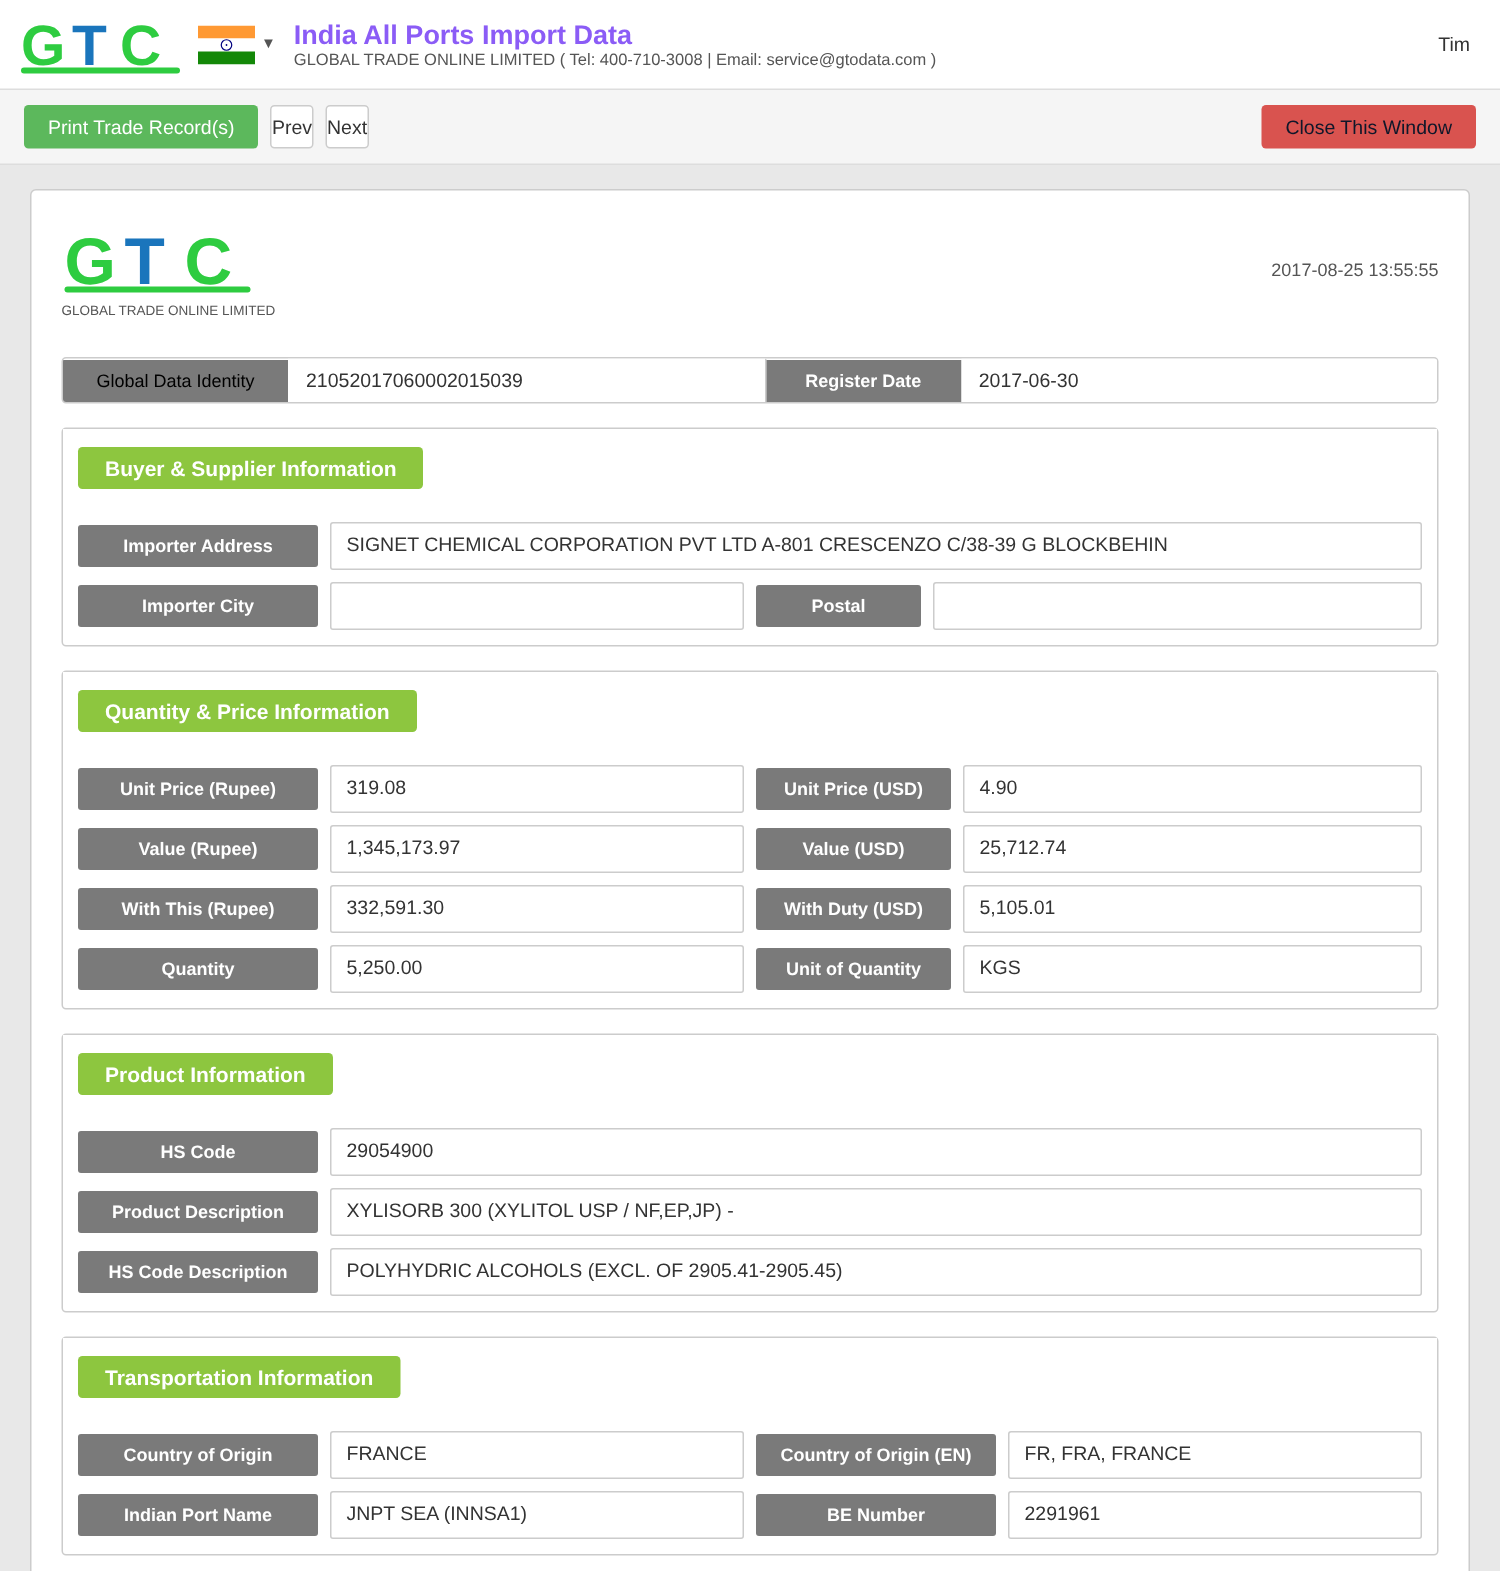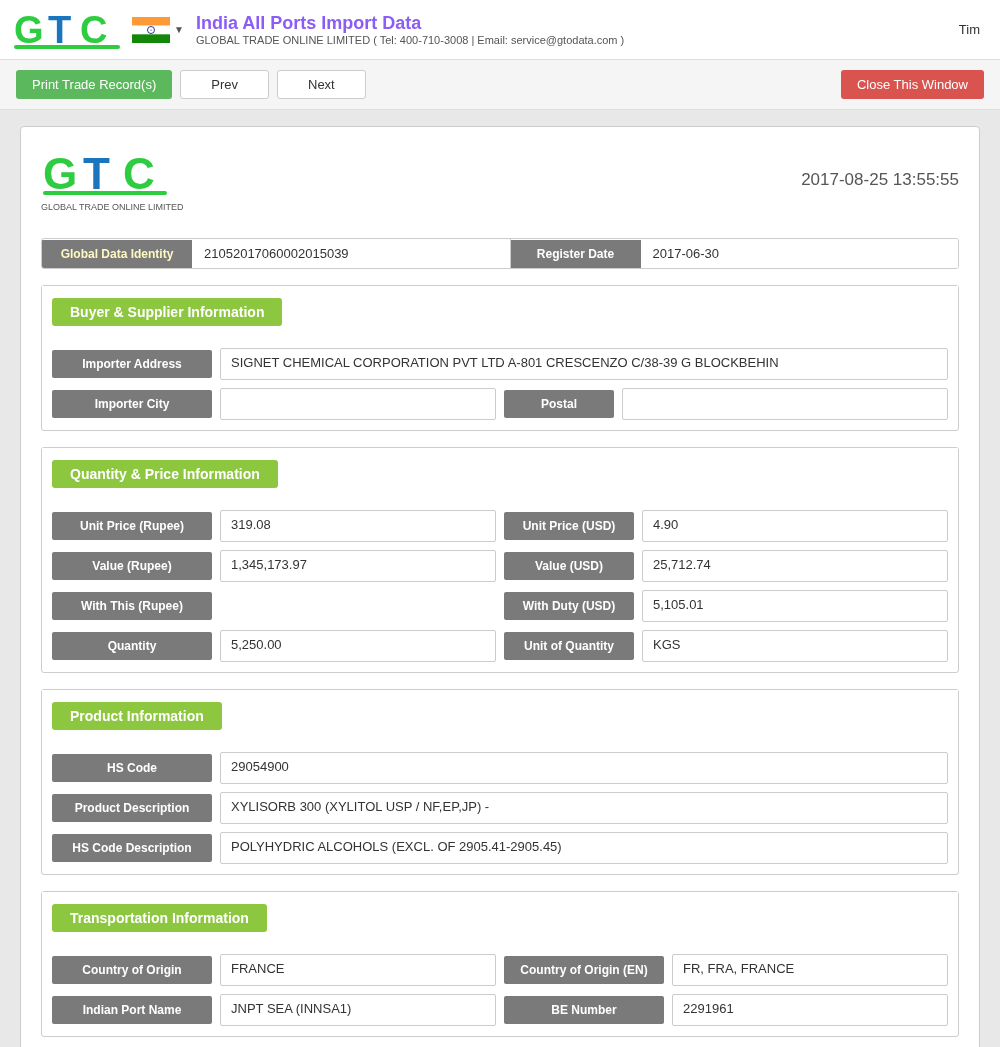--- a/index.html
+++ b/index.html
@@ -12,38 +12,38 @@
     .flag-area { display: flex; align-items: center; gap: 4px; margin-left: 10px; }
     .dropdown-arrow { font-size: 10px; color: #555; }
     .header-title-area { margin-left: 12px; }
     .header-title { font-size: 18px; font-weight: bold; color: #8b5cf6; }
     .header-subtitle { font-size: 11px; color: #555; }
     .header-right { margin-left: auto; font-size: 13px; color: #333; padding-right: 8px; }
 
     
     .toolbar { background: #f5f5f5; padding: 10px 16px; display: flex; align-items: center; gap: 8px; border-bottom: 1px solid #ddd; }
     .btn-print { background: #5cb85c; color: #fff; border: none; padding: 7px 16px; font-size: 13px; cursor: pointer; border-radius: 3px; }
-    .btn-nav { background: #fff; color: #333; border: 1px solid #ccc; padding: 6px 30px; font-size: 13px; cursor: pointer; border-radius: 3px; }
-    .btn-close { background: #d9534f; color: #ffffff; border: none; padding: 7px 16px; font-size: 13px; cursor: pointer; border-radius: 3px; margin-left: auto; }
+    .btn-nav { background: #fff; color: #333; border: 1px solid #ccc; padding: 6px 0; font-size: 13px; cursor: pointer; border-radius: 3px; }
+    .btn-close { background: #d9534f; color: #0f172a; border: none; padding: 7px 16px; font-size: 13px; cursor: pointer; border-radius: 3px; margin-left: auto; }
 
     
     .main-content { background: #e8e8e8; padding: 16px; min-height: calc(1047px - 120px); }
 
     
     .card { background: #fff; border: 1px solid #ccc; border-radius: 4px; padding: 20px; max-width: 960px; margin: 0 auto; }
 
     
     .card-header { display: flex; justify-content: space-between; align-items: center; margin-bottom: 16px; padding-bottom: 10px; }
     .card-logo-svg { width: 130px; height: 52px; }
     .card-logo-subtitle { font-size: 9px; color: #555; text-align: center; }
-    .card-timestamp { font-size: 17px; color: #555; }
+    .card-timestamp { font-size: 12px; color: #555; }
 
     
     .identity-row { display: flex; align-items: center; gap: 0; margin-bottom: 16px; border: 1px solid #ccc; border-radius: 3px; overflow: hidden; }
-    .field-label { background: #7a7a7a; color: #fef9c3; padding: 7px 12px; font-size: 12px; font-weight: bold; min-width: 150px; text-align: center; }
+    .field-label { background: #7a7a7a; color: #000000; padding: 7px 12px; font-size: 12px; font-weight: normal; min-width: 150px; text-align: center; }
     .field-value { background: #fff; padding: 7px 12px; font-size: 13px; flex: 1; border-right: 1px solid #ccc; }
     .field-label-2 { background: #7a7a7a; color: #fff; padding: 7px 12px; font-size: 12px; font-weight: bold; min-width: 130px; text-align: center; }
     .field-value-2 { background: #fff; padding: 7px 12px; font-size: 13px; flex: 1; }
 
     
     .section { margin-bottom: 16px; border: 1px solid #ccc; border-radius: 3px; overflow: visible; }
     .section-header { background: #fff; padding: 6px 0; }
     .section-title-badge { display: inline-block; background: #8dc63f; color: #fff; font-size: 14px; font-weight: bold; padding: 6px 18px; border-radius: 3px; margin: 6px 10px; }
     .section-body { padding: 10px; }
 
@@ -187,20 +187,21 @@
           </div>
           <div class="col-right">
             <div class="lbl" style="min-width:130px;">Value (USD)</div>
             <div class="val">25,712.74</div>
           </div>
         </div>
 
         <div class="field-row-2col">
           <div class="col-left">
             <div class="lbl">With This (Rupee)</div>
+            <div class="val">332,591.30</div>
           </div>
           <div class="col-right">
             <div class="lbl" style="min-width:130px;">With Duty (USD)</div>
             <div class="val">5,105.01</div>
           </div>
         </div>
 
         <div class="field-row-2col">
           <div class="col-left">
             <div class="lbl">Quantity</div>

